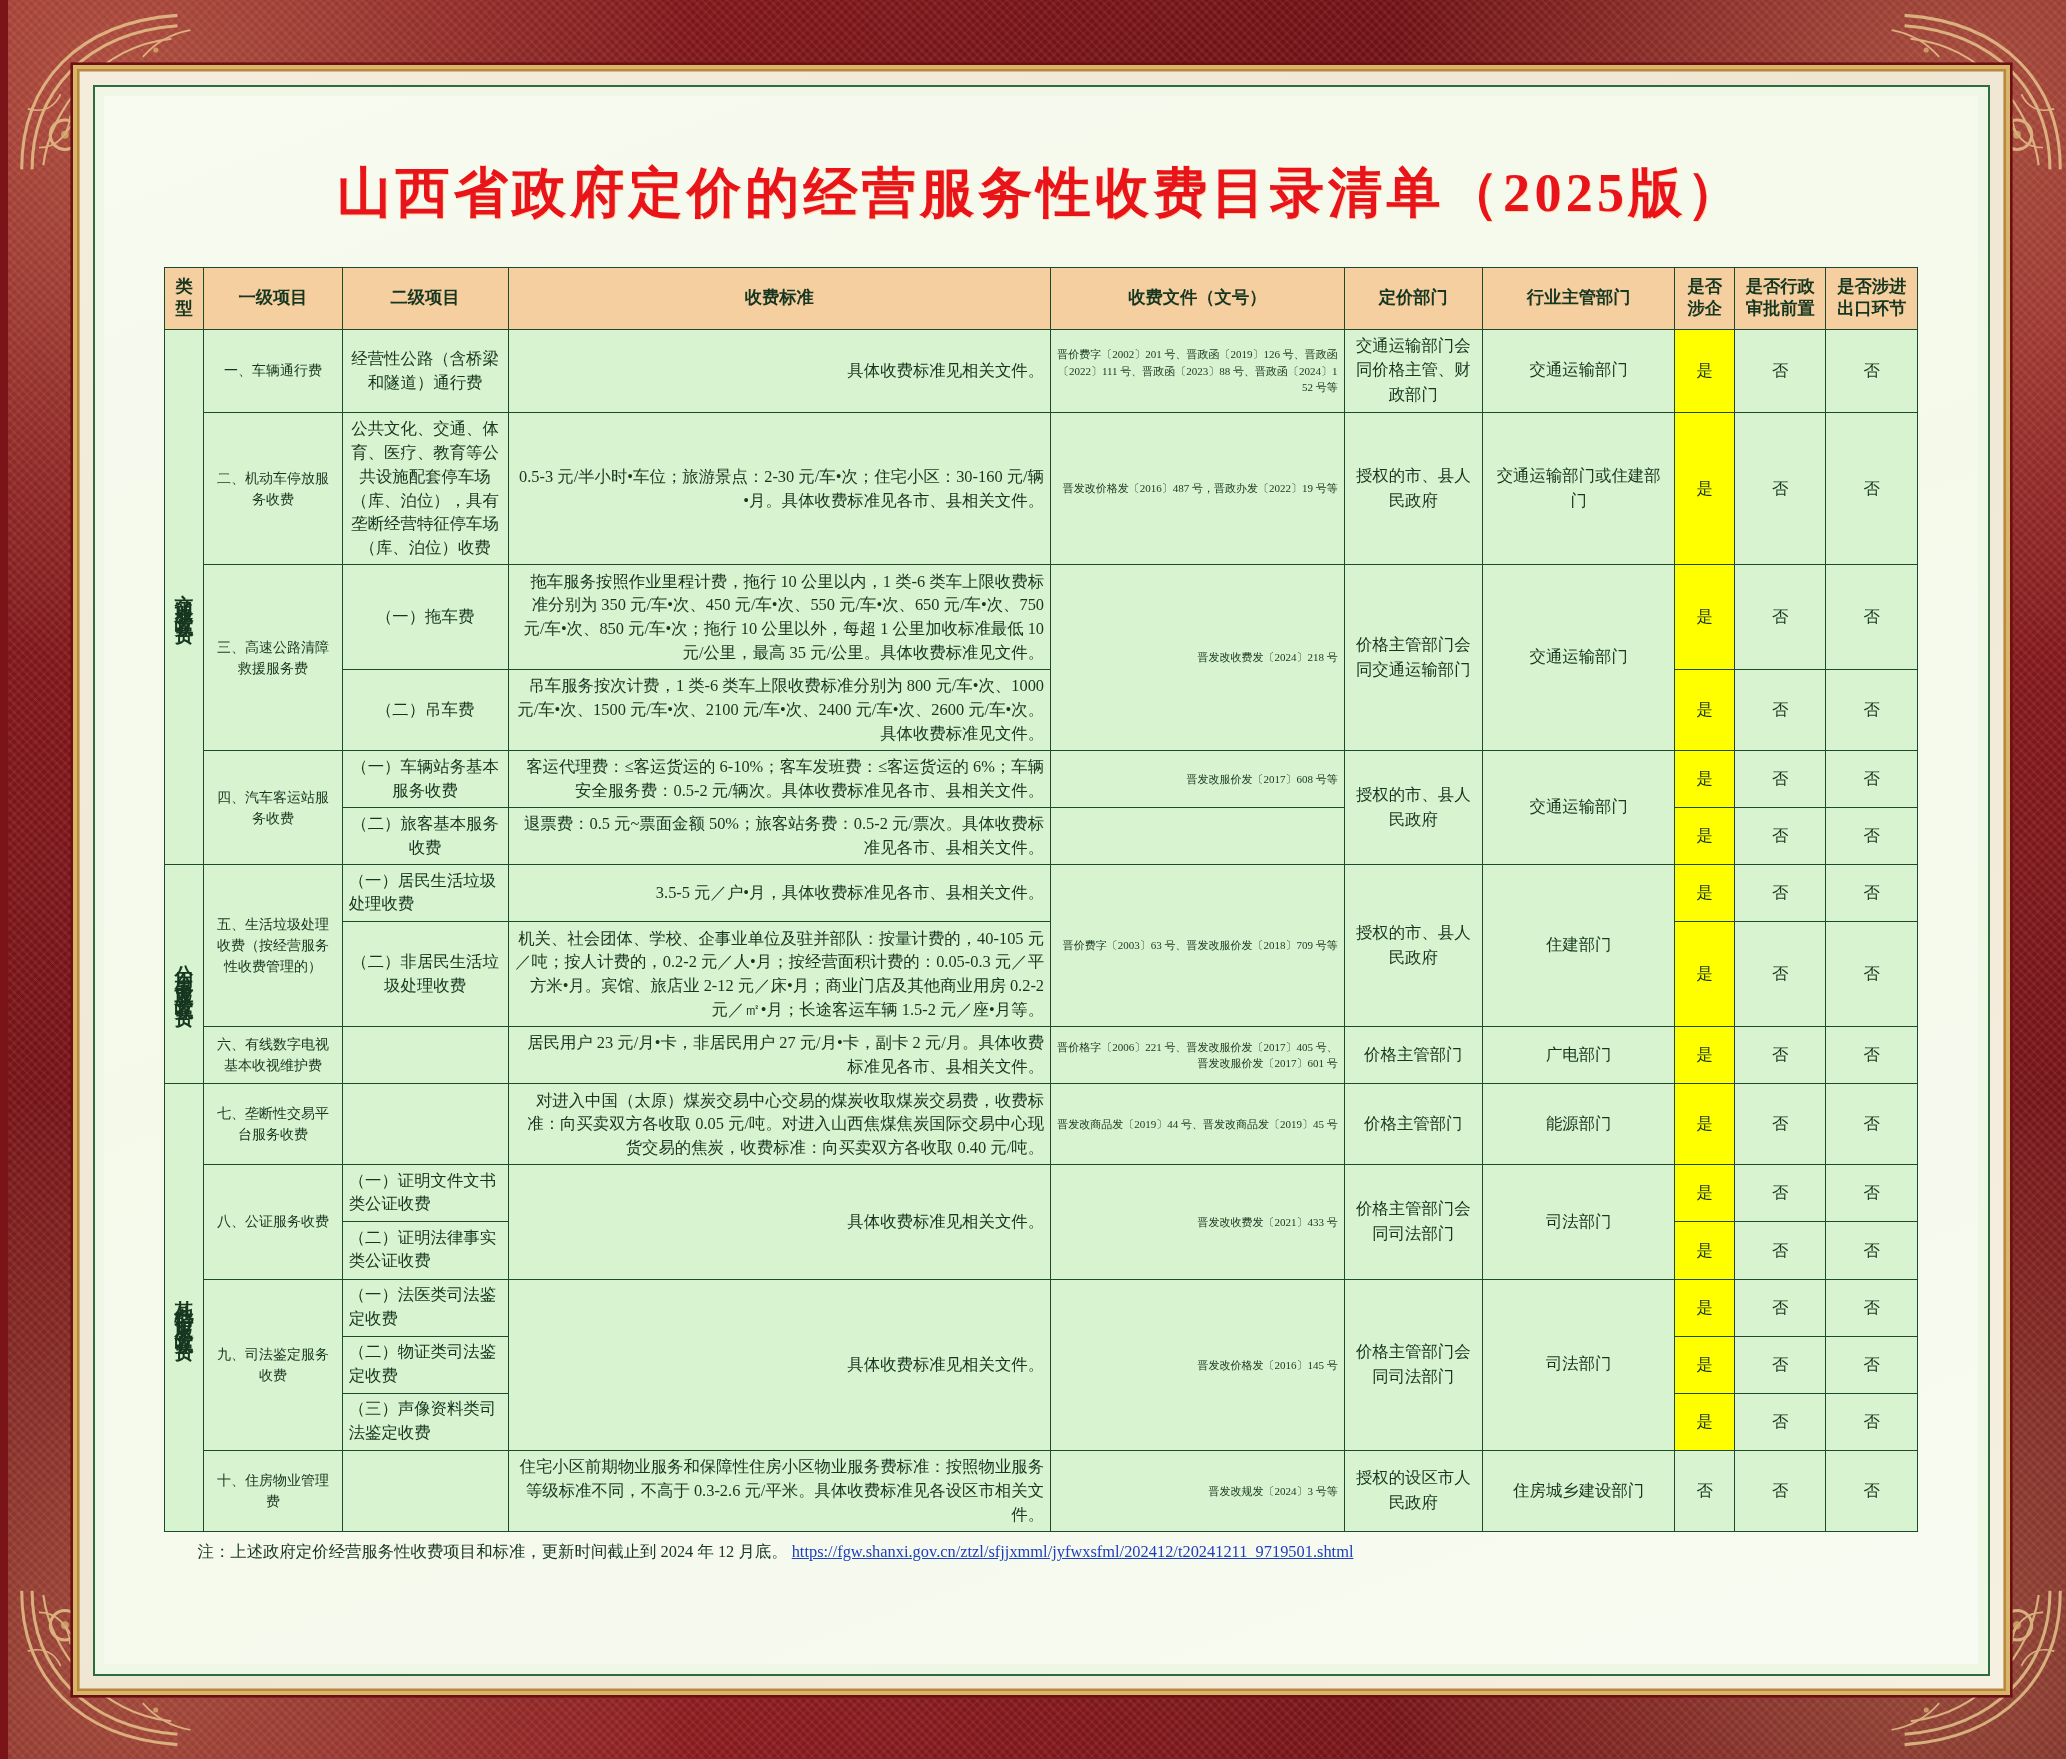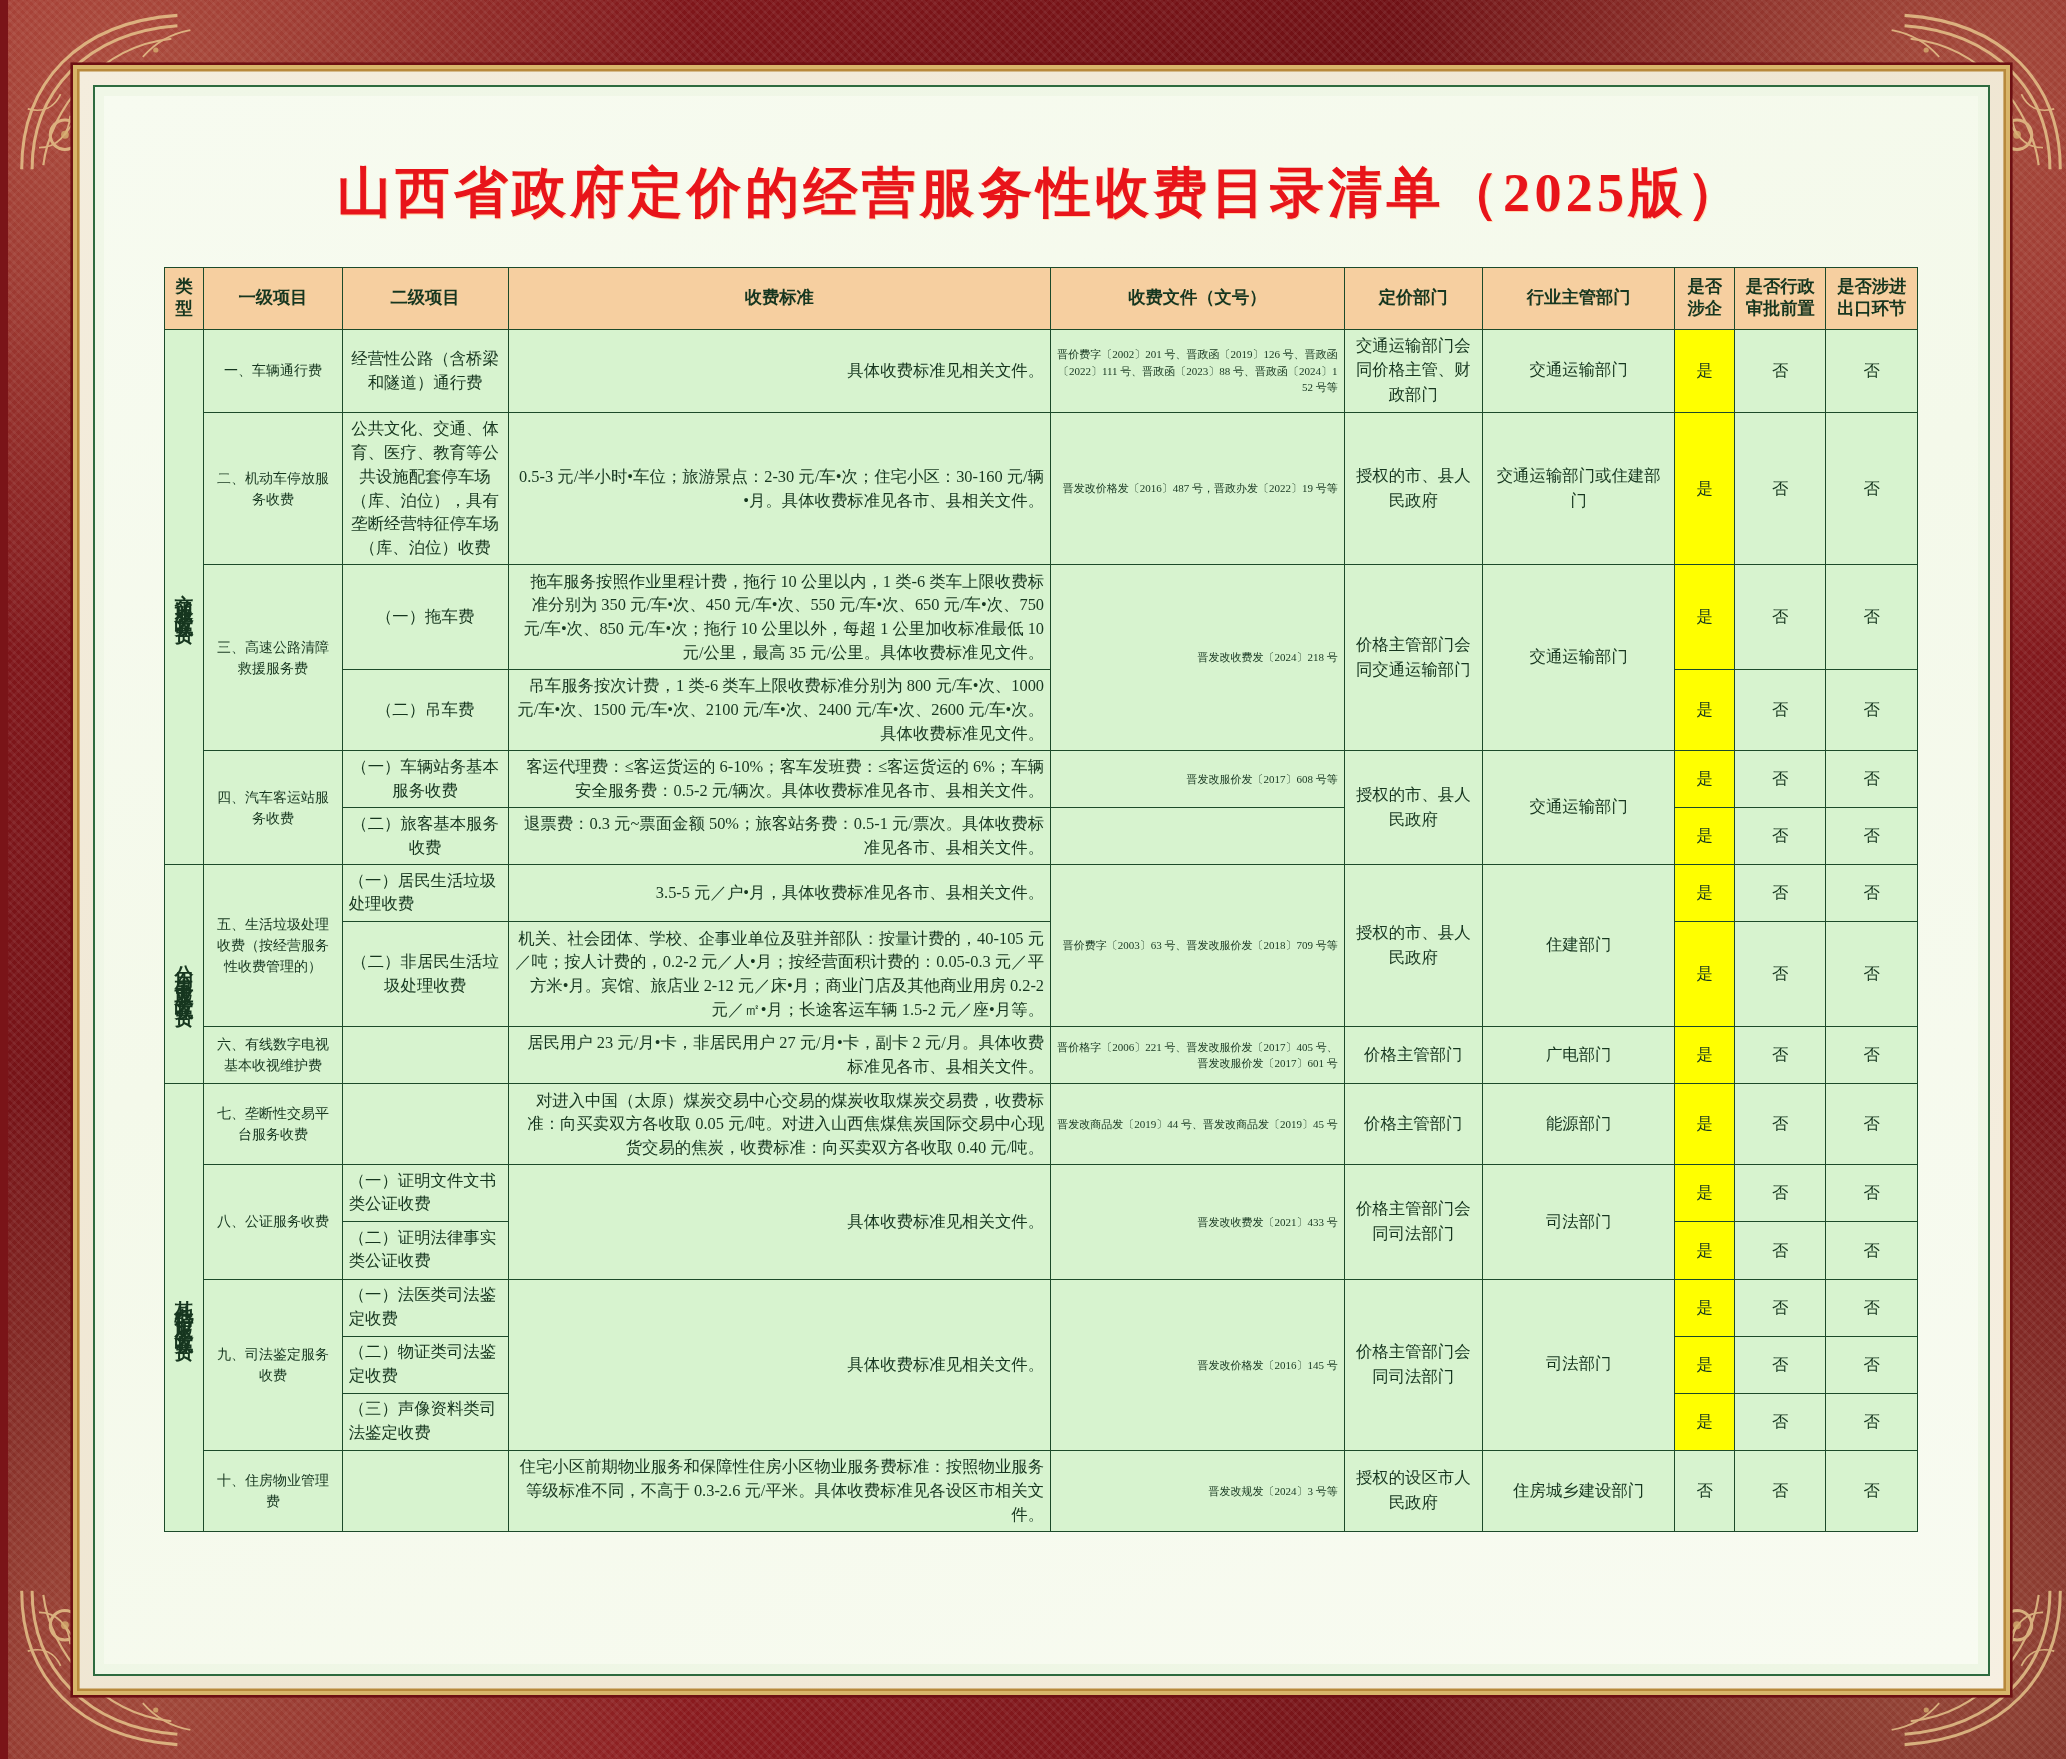--- a/index.html
+++ b/index.html
@@ -346,21 +346,21 @@
           <td class="c-doc">晋发改服价发〔2017〕608 号等</td>
           <td class="c-dept" rowspan="2">授权的市、县人民政府</td>
           <td class="c-dept" rowspan="2">交通运输部门</td>
           <td class="c-yes">是</td>
           <td class="c-no">否</td>
           <td class="c-no">否</td>
         </tr>
 
         <tr>
           <td class="c-lvl2">（二）旅客基本服务收费</td>
-          <td class="c-std">退票费：0.3 元~票面金额 50%；旅客站务费：0.5-1 元/票次。具体收费标准见各市、县相关文件。</td>
+          <td class="c-std">退票费：0.5 元~票面金额 50%；旅客站务费：0.5-2 元/票次。具体收费标准见各市、县相关文件。</td>
           <td class="c-doc"></td>
           <td class="c-yes">是</td>
           <td class="c-no">否</td>
           <td class="c-no">否</td>
         </tr>
 
         <tr>
           <td class="c-type" rowspan="4">公用事业服务收费</td>
           <td class="c-lvl1" rowspan="2">五、生活垃圾处理收费（按经营服务性收费管理的）</td>
           <td class="c-lvl2 left">（一）居民生活垃圾处理收费</td>
@@ -457,16 +457,20 @@
           <td class="c-dept">授权的设区市人民政府</td>
           <td class="c-dept">住房城乡建设部门</td>
           <td class="c-plain">否</td>
           <td class="c-no">否</td>
           <td class="c-no">否</td>
         </tr>
 
       </tbody>
     </table>
 
+    <div class="note">
+      <span class="note-indent"></span><span>注：上述政府定价经营服务性收费项目和标准，更新时间截止到 2024 年 12 月底。</span>
+      <a href="#">https://fgw.shanxi.gov.cn/ztzl/sfjjxmml/jyfwxsfml/202412/t20241211_9719501.shtml</a>
+    </div>
 
   </div>
 </div>
 
 
 </body></html>

